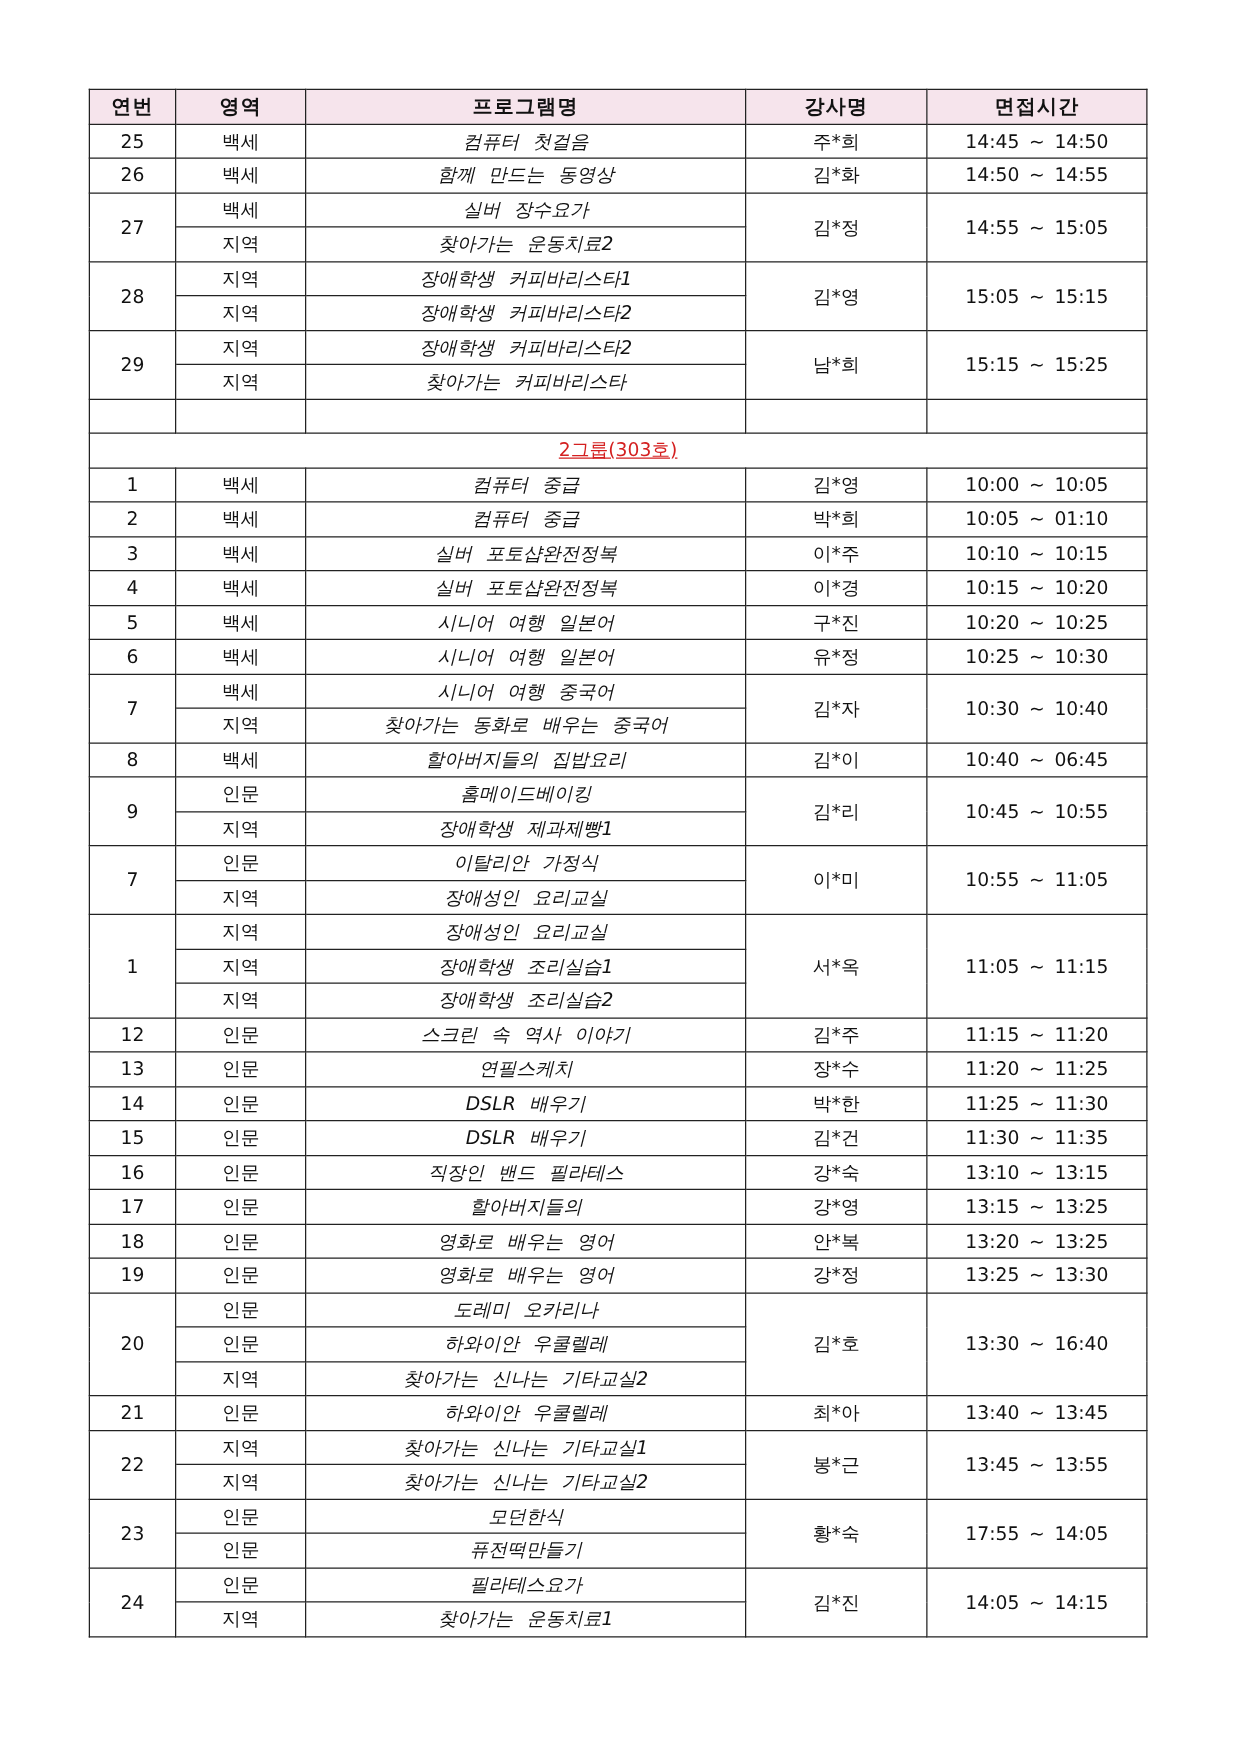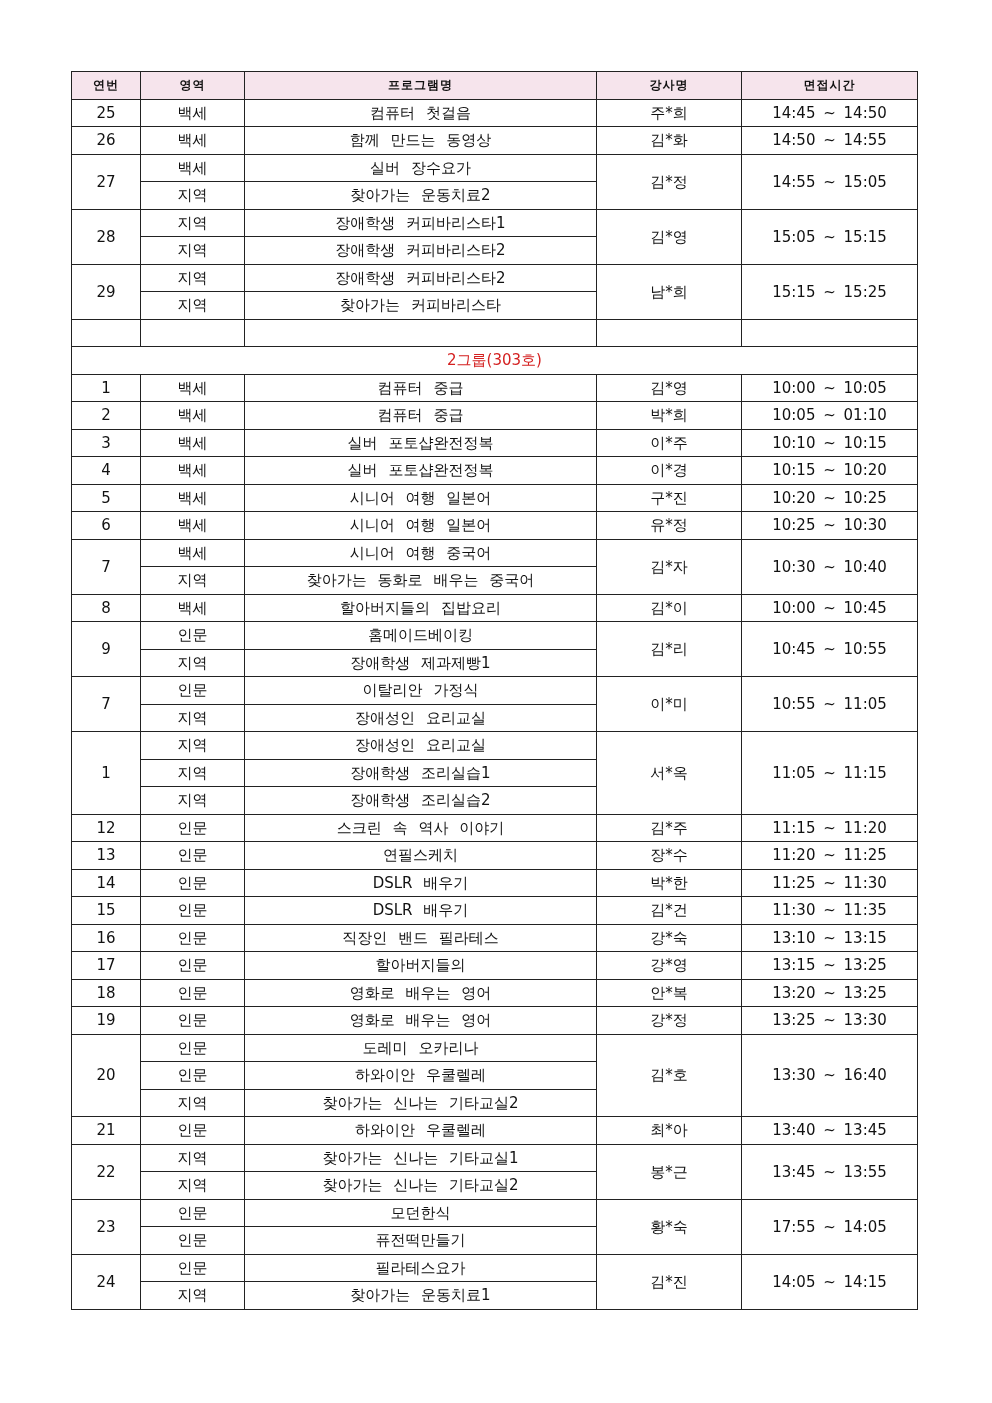--- a/index.html
+++ b/index.html
@@ -12,23 +12,23 @@
   table.sched col.c1 { width:69px; }
   table.sched col.c2 { width:104px; }
   table.sched col.c3 { width:352px; }
   table.sched col.c4 { width:145px; }
   table.sched col.c5 { width:176px; }
   table.sched th, table.sched td {
     border:1px solid #222; text-align:center; vertical-align:middle;
     height:26.5px; padding:0; line-height:26px; white-space:nowrap;
     font-weight:normal;
   }
-  table.sched th { background:#f6e4ec; font-weight:bold; font-size:12px; letter-spacing:1px; }
-  table.sched td.group { color:#d42020; }
-  table.sched td.prog { word-spacing:6px; }
+  table.sched th { background:#f6e4ec; font-weight:bold; font-size:16px; letter-spacing:1px; }
+  table.sched td.group { color:#d42020;text-decoration:underline; }
+  table.sched td.prog { word-spacing:6px;font-style:italic; }
   table.sched td.time { word-spacing:3px; }
 </style>
 </head>
 <body>
 
 <table class="sched">
   <colgroup>
       <col class="c1">
       <col class="c2">
       <col class="c3">
@@ -153,21 +153,21 @@
       </tr>
       <tr>
         <td>지역</td>
         <td class="prog">찾아가는  동화로 배우는 중국어</td>
       </tr>
       <tr>
         <td>8</td>
         <td>백세</td>
         <td class="prog">할아버지들의  집밥요리</td>
         <td>김*이</td>
-        <td class="time">10:00 ~ 10:45</td>
+        <td class="time">10:40 ~ 06:45</td>
       </tr>
       <tr>
         <td rowspan="2">9</td>
         <td>인문</td>
         <td class="prog">홈메이드베이킹</td>
         <td rowspan="2">김*리</td>
         <td class="time" rowspan="2">10:45 ~ 10:55</td>
       </tr>
       <tr>
         <td>지역</td>

